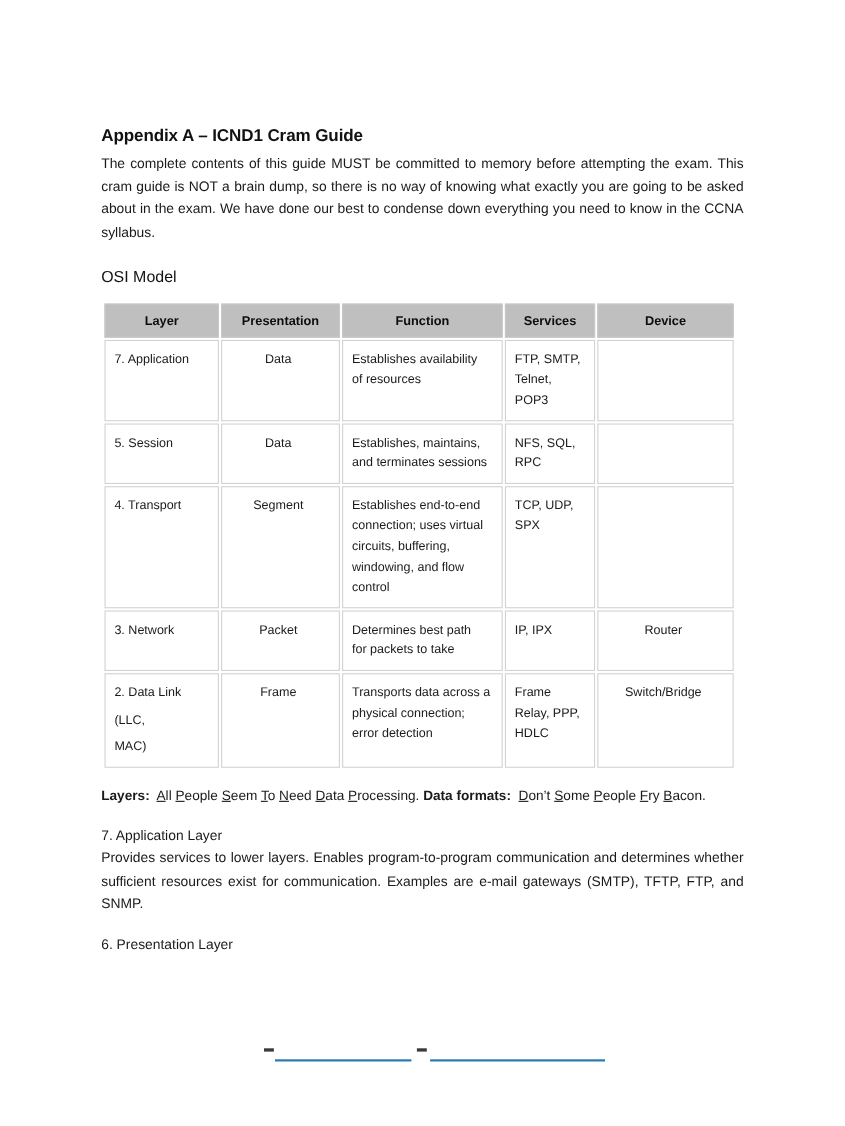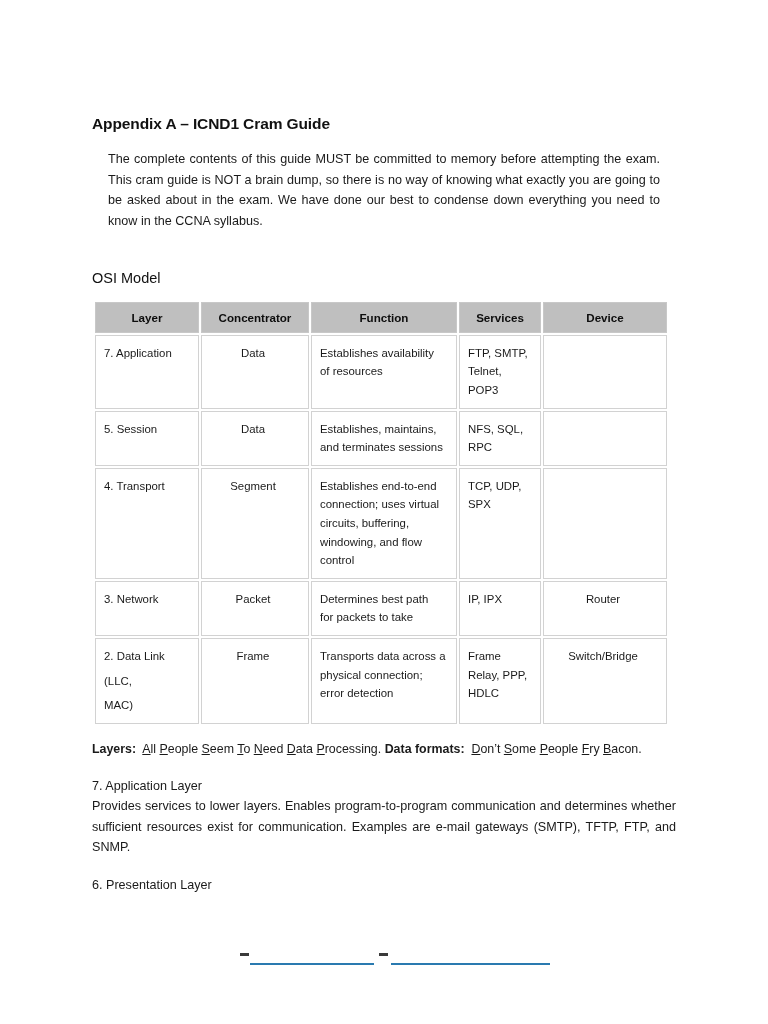--- a/index.html
+++ b/index.html
@@ -49,21 +49,21 @@
     margin: 0;
     line-height: 1.3;
   }
 
   
   .intro {
     font-size: 12.6px;
     line-height: 20.4px;
     text-align: justify;
     color: #1a1a1a;
-    margin: 16px;
+    margin: 0;
   }
 
   .spacer-osi { height: 22px; }
   .spacer-table { height: 12px; }
 
   
   .osi-table {
     border-collapse: separate;
     border-spacing: 2px;
     width: 576px;
@@ -189,21 +189,21 @@
       <colgroup>
         <col class="c-layer">
           <col class="c-encap">
           <col class="c-func">
           <col class="c-serv">
           <col class="c-dev">
       </colgroup>
       <thead>
         <tr>
           <th style="background: rgb(191, 191, 191);">Layer</th>
-          <th style="background: rgb(191, 191, 191);">Concentrator</th>
+          <th style="background: rgb(191, 191, 191);">Presentation</th>
           <th style="background: rgb(191, 191, 191);">Function</th>
           <th style="background: rgb(191, 191, 191);">Services</th>
           <th style="background: rgb(191, 191, 191);">Device</th>
         </tr>
       </thead>
       <tbody>
           <tr class="r7">
             <td>
               <span class="cellline">7. Application</span>
             </td>

